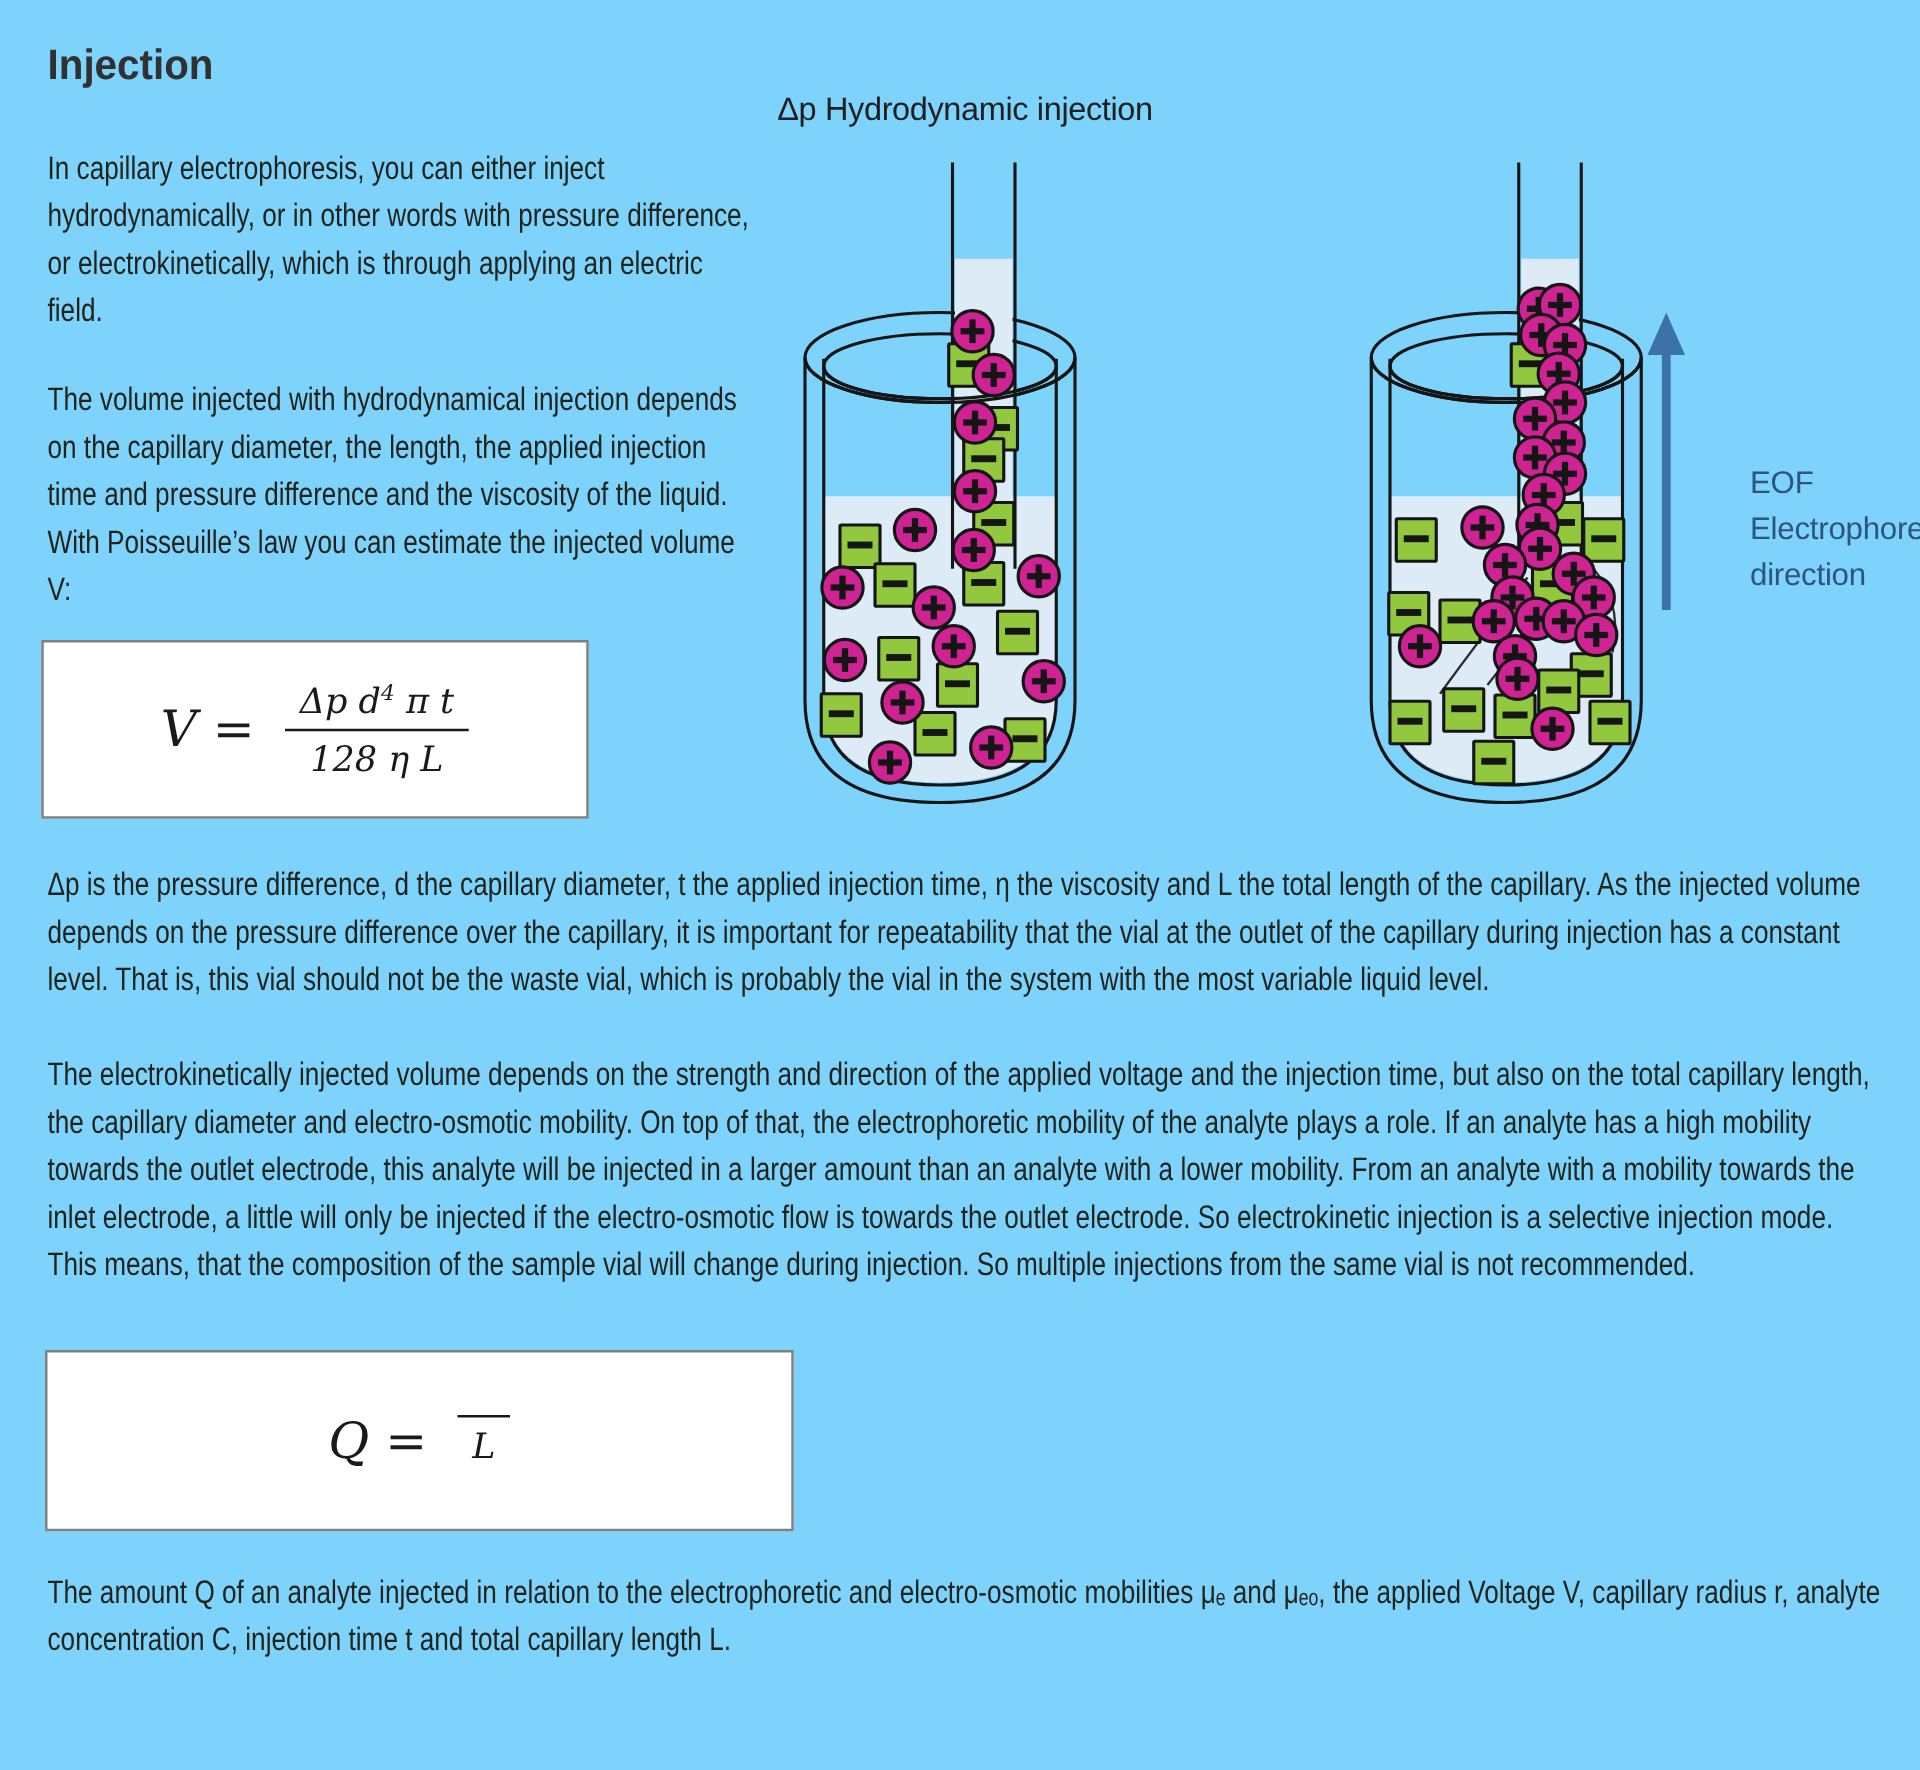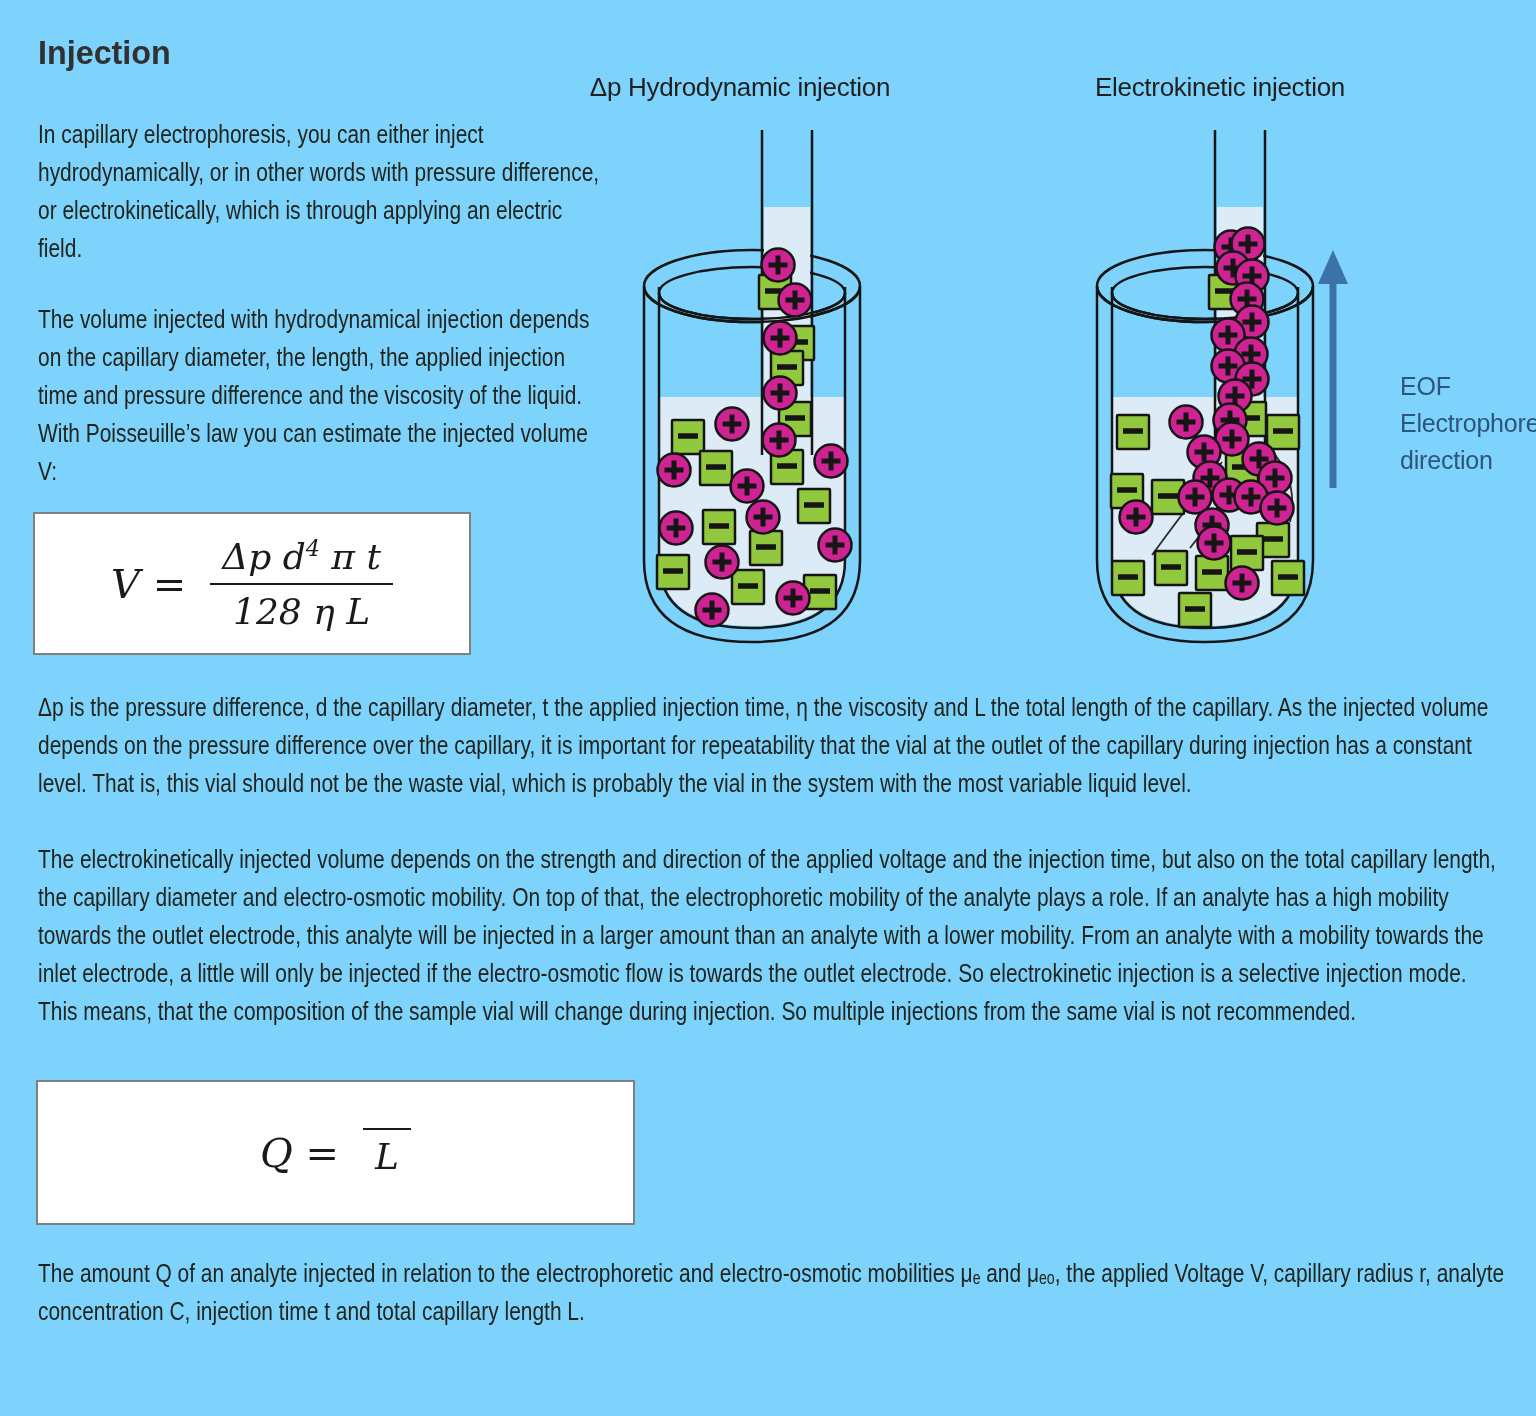--- a/index.html
+++ b/index.html
@@ -12,21 +12,21 @@
         transform:scaleX(.805);transform-origin:0 0;letter-spacing:0;}
   .col{width:700px;}
   .wide{width:1830px;}
   .dia-header{position:absolute;text-align:center;font-size:26px;color:#1f1f1f;letter-spacing:-0.3px;}
   .eof{position:absolute;font-size:25px;line-height:37px;color:#2e557c;letter-spacing:-0.2px;margin-left:48px;}
   .eof span{display:block;}
   .formula-box{position:absolute;background:#ffffff;border:2px solid #808080;box-sizing:border-box;
                display:flex;align-items:center;justify-content:center;
                font-family:"DejaVu Serif","Liberation Serif",serif;font-style:italic;color:#1a1a1a;}
   .f-lhs{font-size:40px;margin-right:24px;white-space:pre;}
-  .frac{display:inline-flex;flex-direction:column;text-align:center;font-size:36px;}
+  .frac{display:inline-flex;flex-direction:column;text-align:center;font-size:28px;}
   .frac .num{padding:0 12px 6px;white-space:pre;}
   .frac .den{border-top:2.5px solid #1a1a1a;padding:6px 12px 0;white-space:pre;}
   .sup{font-size:0.62em;vertical-align:super;line-height:0;}
   .sub{font-size:0.62em;vertical-align:sub;line-height:0;}
 </style>
 </head>
 <body>
 
 <div class="page">
 
@@ -388,23 +388,22 @@
   <div class="para col" style="left:38px;top:300px;">The volume injected with hydrodynamical injection depends on the capillary diameter, the length, the applied injection time and pressure difference and the viscosity of the liquid. With Poisseuille’s law you can estimate the injected volume V:</div>
 
   <div class="formula-box" style="left:33px;top:512px;width:438px;height:143px;">
     <span class="f-lhs">V =</span>
     <span class="frac">
       <span class="num"><span>Δp d</span><span class="sup">4</span><span> π t</span></span>
       <span class="den">128 η L</span>
     </span>
   </div>
 
-  <div class="dia-header" style="left:540px;top:72px;width:400px;">Δp Hydrodynamic injection</div>
-
-  <div class="dia-header" style="left:1020px;top:72px;width:400px;">Electrokinetic injection</div>
+  <div class="dia-header" style="left:572px;top:72px;width:400px;">Δp Hydrodynamic injection</div>
+
 
   <div class="eof" style="left: 1352px; top: 368px; color: rgb(46, 85, 124);">
     <span>EOF</span>
     <span>Electrophoretic</span>
     <span>direction</span>
   </div>
 
   <div class="para wide" style="left:38px;top:688px;">Δp is the pressure difference, d the capillary diameter, t the applied injection time, η the viscosity and L the total length of the capillary. As the injected volume depends on the pressure difference over the capillary, it is important for repeatability that the vial at the outlet of the capillary during injection has a constant level. That is, this vial should not be the waste vial, which is probably the vial in the system with the most variable liquid level.</div>
 
   <div class="para wide" style="left:38px;top:840px;">The electrokinetically injected volume depends on the strength and direction of the applied voltage and the injection time, but also on the total capillary length, the capillary diameter and electro-osmotic mobility. On top of that, the electrophoretic mobility of the analyte plays a role. If an analyte has a high mobility towards the outlet electrode, this analyte will be injected in a larger amount than an analyte with a lower mobility. From an analyte with a mobility towards the inlet electrode, a little will only be injected if the electro-osmotic flow is towards the outlet electrode. So electrokinetic injection is a selective injection mode. This means, that the composition of the sample vial will change during injection. So multiple injections from the same vial is not recommended.</div>

